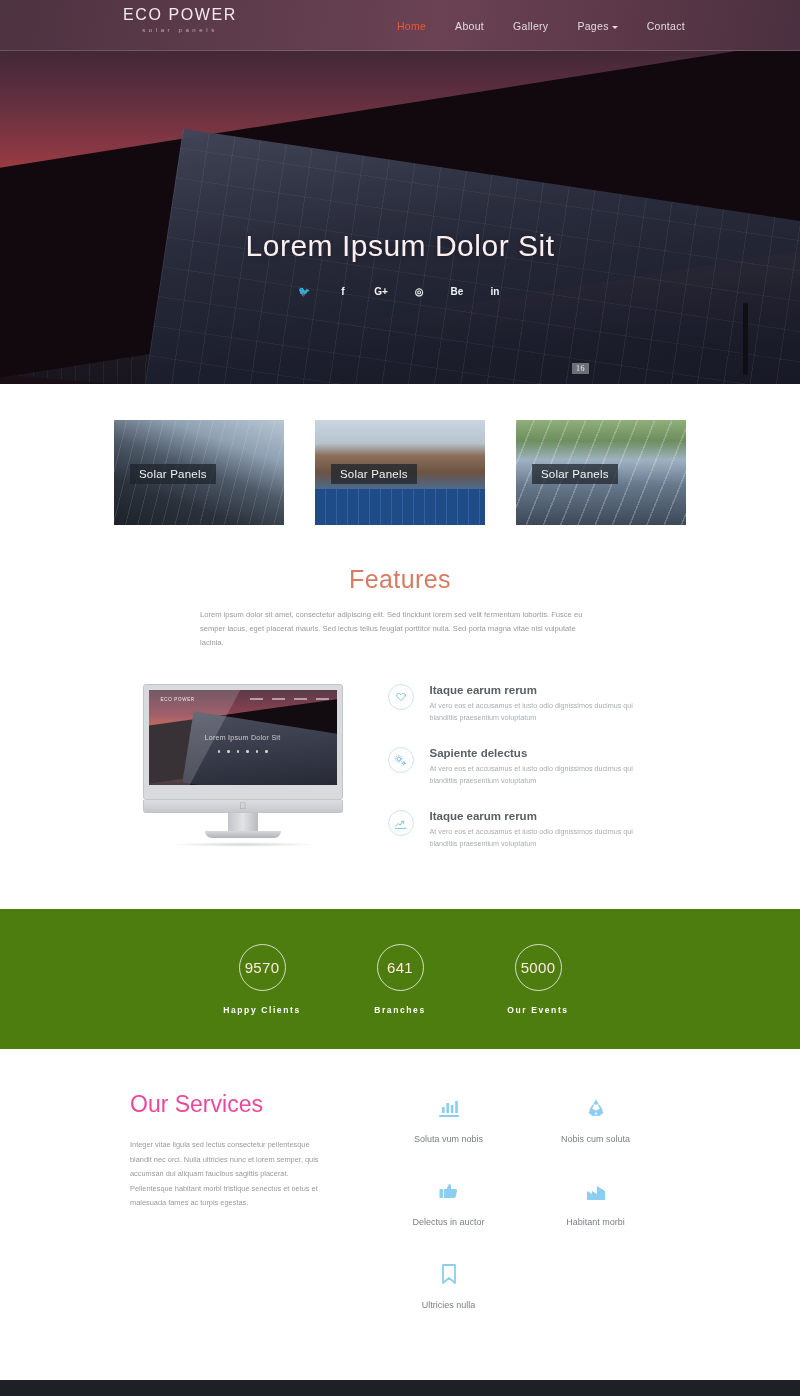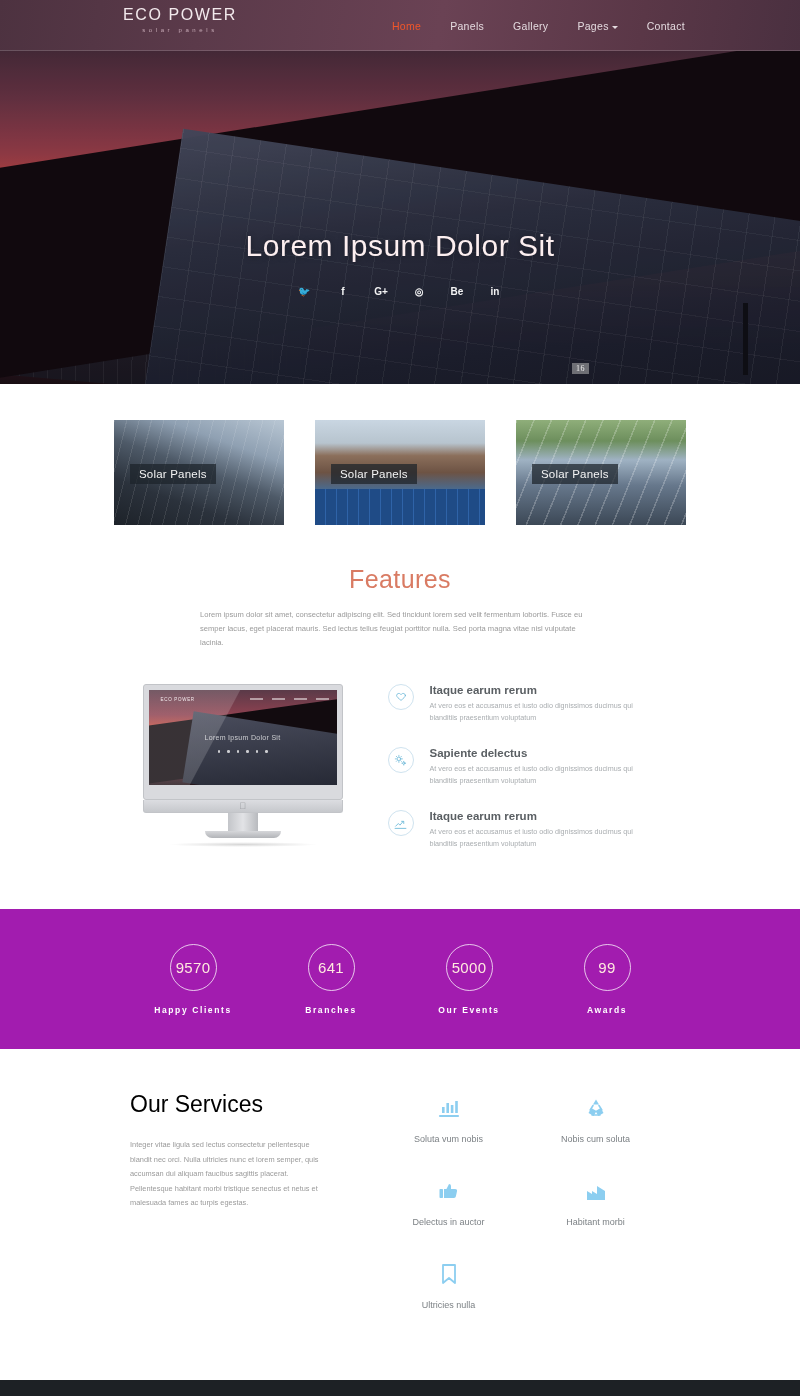--- a/index.html
+++ b/index.html
@@ -216,21 +216,21 @@
     margin:0 auto; display:flex;align-items:center;justify-content:center;
     color:#ffe9df; font-size:15px; letter-spacing:.3px;
   }
   .stat-label{
     margin-top:14px; font-size:8.5px; color:#fff; font-weight:700; letter-spacing:1.6px;
   }
 
   
   .services{ padding:42px 0 40px; display:flex; justify-content:center; }
   .services-left{ width:190px; margin-right:55px; }
-  .services-left h2{ font-size:23px; color:#000000; font-weight:400; }
+  .services-left h2{ font-size:23px; color:#ec4899; font-weight:400; }
   .services-left p{ margin-top:20px; font-size:7.4px; line-height:14.5px; color:#9a9a9a; }
   .services-grid{ width:295px; display:flex; flex-wrap:wrap; }
   .service{ width:147px; text-align:center; margin-bottom:30px; }
   .s-icon{ height:34px; display:flex;align-items:center;justify-content:center; color:#8ccef0; }
   .s-label{ margin-top:9px; font-size:9px; color:#7c8185; }
 
   
   .footer{ background:#1d2125; padding:26px 0 40px; }
 </style>
 </head>
@@ -238,21 +238,21 @@
 
 <div class="page">
 
   <div class="header">
     <div class="logo">
       <div class="logo-main">ECO POWER</div>
       <div class="logo-sub">solar panels</div>
     </div>
     <div class="nav" id="main-nav">
         <a href="#" class="active"><span>Home</span></a>
-        <a href="#" class=""><span>Panels</span></a>
+        <a href="#" class=""><span>About</span></a>
         <a href="#" class=""><span>Gallery</span></a>
         <a href="#" class=""><span>Pages</span><i class="caret"></i></a>
         <a href="#" class=""><span>Contact</span></a>
       </div>
   </div>
 
   <div class="hero">
     <div class="hero-sky"></div>
     <div class="hero-left-rows"></div>
     <div class="hero-ridge"></div>
@@ -364,36 +364,32 @@
             </div>
             <div>
               <div class="f-title">Itaque earum rerum</div>
               <div class="f-desc">At vero eos et accusamus et iusto odio dignissimos ducimus qui blanditiis praesentium voluptatum</div>
             </div>
           </div>
         </div>
     </div>
   </div>
 
-  <div class="stats" id="stats" style="background: #a21caf;">
+  <div class="stats" id="stats" style="background: #4d7c0f;">
       <div class="stat">
         <div class="stat-circle">9570</div>
         <div class="stat-label">Happy Clients</div>
       </div>
       <div class="stat">
         <div class="stat-circle">641</div>
         <div class="stat-label">Branches</div>
       </div>
       <div class="stat">
         <div class="stat-circle">5000</div>
         <div class="stat-label">Our Events</div>
-      </div>
-      <div class="stat">
-        <div class="stat-circle">99</div>
-        <div class="stat-label">Awards</div>
       </div>
     </div>
 
   <div class="services">
     <div class="services-left">
       <h2>Our Services</h2>
       <p>Integer vitae ligula sed lectus consectetur pellentesque blandit nec orci. Nulla ultricies nunc et lorem semper, quis accumsan dui aliquam faucibus sagittis placerat. Pellentesque habitant morbi tristique senectus et netus et malesuada fames ac turpis egestas.</p>
     </div>
     <div class="services-grid" id="services-grid">
         <div class="service">

